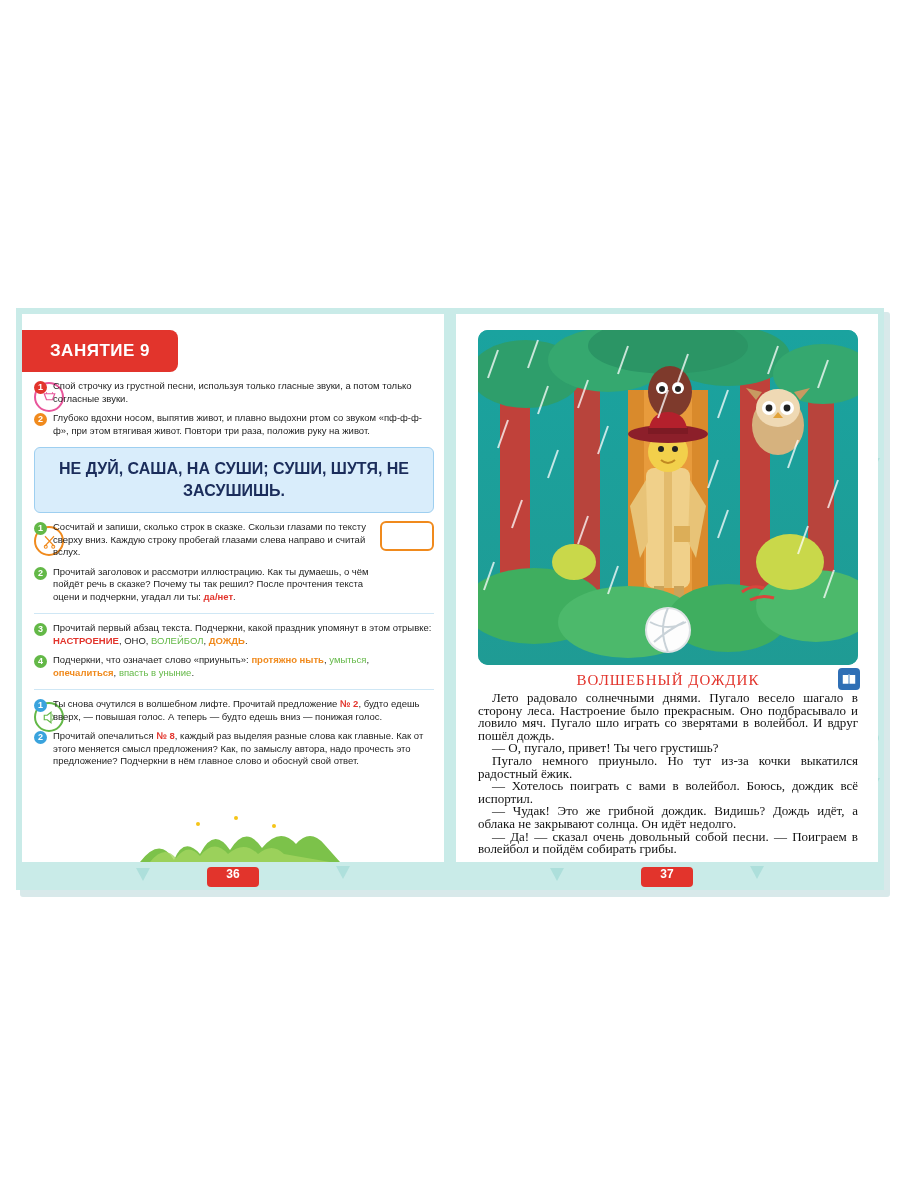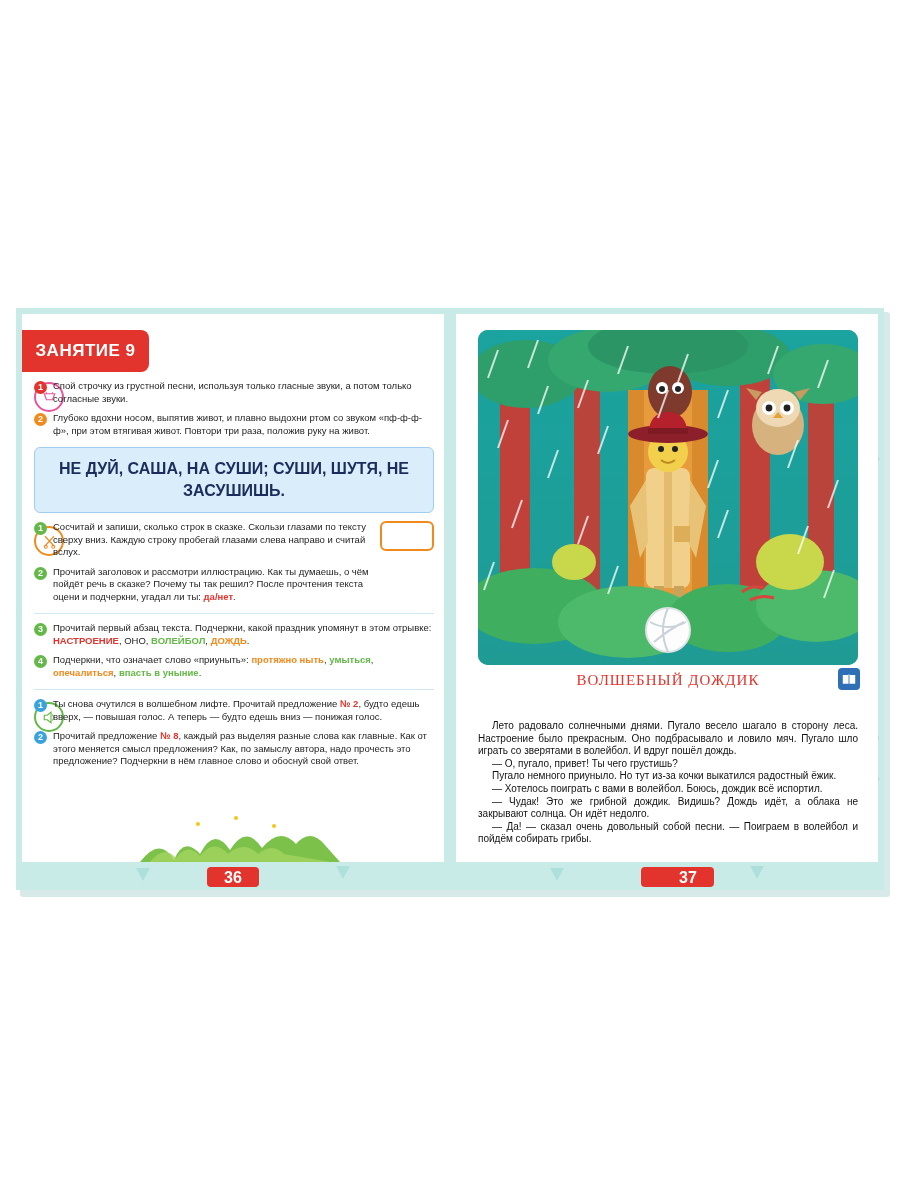--- a/index.html
+++ b/index.html
@@ -11,60 +11,60 @@
      background:
        linear-gradient(#ffffff,#ffffff) padding-box,
        #bfe6e4;
      border:0;}
   .frame-left:before{content:"";position:absolute;inset:0;background:#c9ebe8;}
   .inner-left{position:absolute;left:22px;top:314px;width:422px;height:548px;background:#ffffff;}
   .frame-right{position:absolute;left:450px;top:308px;width:434px;height:582px;background:#c9ebe8;}
   .inner-right{position:absolute;left:456px;top:314px;width:422px;height:548px;background:#ffffff;}
 
   
-  .lesson-tab{position:absolute;left:22px;top:330px;width:127px;height:42px;background:#e2342c;border-radius:0 8px 8px 0;
+  .lesson-tab{position:absolute;left:22px;top:330px;width:156px;height:42px;background:#e2342c;border-radius:0 8px 8px 0;
      display:flex;align-items:center;justify-content:center;}
   .lesson-tab span{color:#fff;font-size:17px;font-weight:bold;letter-spacing:.5px;}
 
   
   .lcol{position:absolute;left:34px;top:380px;width:400px;}
   .task{display:flex;align-items:flex-start;margin-bottom:7px;}
   .num{flex:0 0 auto;width:13px;height:13px;border-radius:50%;color:#fff;font-size:9px;line-height:13px;
        text-align:center;margin-right:6px;margin-top:1px;font-weight:bold;}
   .num.red{background:#e2342c;}
   .num.org{background:#f08a1d;}
   .num.grn{background:#63b847;}
   .num.blu{background:#3aa3dd;}
   .txt{font-size:9.5px;line-height:12.5px;color:#1c1c1c;}
   .c-red{color:#e2342c;font-weight:bold;}
   .c-org{color:#f08a1d;font-weight:bold;}
-  .c-grn{color:#63b847;font-weight:bold;}
+  .c-grn{color:#63b847;font-weight:normal;}
 
   .tongue{margin:10px 0 8px 0;background:#d9edfb;border:1px solid #9ecff0;border-radius:6px;
      padding:10px 3px;text-align:center;font-size:16px;font-weight:bold;color:#1b2d5b;line-height:22px;}
 
   .rule{border:none;border-top:1px solid #cfe7f5;margin:10px 0 8px 0;}
 
   .answer-box{position:absolute;right:0;top:0;width:50px;height:26px;border:2px solid #f08a1d;border-radius:6px;}
 
   
   .sideicon{position:absolute;width:26px;height:26px;border-radius:50%;border:2px solid;display:flex;align-items:center;justify-content:center;background:#fff;}
   .si-pink{border-color:#e8559b;color:#e8559b;}
   .si-org{border-color:#f08a1d;color:#f08a1d;}
   .si-grn{border-color:#63b847;color:#63b847;}
 
   
   .pnum{position:absolute;width:52px;height:20px;background:#e2342c;border-radius:4px;color:#fff;
-        font-size:16px;font-weight:bold;display:flex;align-items:flex-end;justify-content:center;}
+        font-size:12px;font-weight:bold;display:flex;align-items:flex-start;justify-content:center;}
 
   
   .illus{position:absolute;left:478px;top:330px;width:380px;height:335px;border-radius:10px;overflow:hidden;background:#1aa3a0;}
   .story-title{position:absolute;left:478px;top:672px;width:380px;text-align:center;color:#e2342c;
       font-family:"Liberation Serif",serif;font-size:15px;font-weight:normal;letter-spacing:1px;}
-  .story{position:absolute;left:478px;top:720px;width:380px;font-family:Liberation Sans, sans-serif;font-size:10px;line-height:12.6px;color:#111;text-align:justify;}
+  .story{position:absolute;left:478px;top:692px;width:380px;font-family:Liberation Serif, serif;font-size:13px;line-height:12.6px;color:#111;text-align:justify;}
   .story p{margin:0 0 0 0;text-indent:14px;}
   .bookmark{position:absolute;left:838px;top:668px;width:22px;height:22px;border-radius:4px;background:#2f6fb5;display:flex;align-items:center;justify-content:center;}
 
   
   .grass{position:absolute;left:140px;top:800px;width:200px;height:62px;}
 </style>
 </head>
 <body>
 
 <div class="page-wrap">
@@ -190,21 +190,21 @@
         </div>
       </div>
     <hr class="rule">
     <div id="block4">
         <div class="task">
           <span class="num blu">1</span>
           <span class="txt"><span>Ты снова очутился в волшебном лифте. Прочитай предложение </span><span class="c-red">№ 2</span><span>, будто едешь вверх, — повышая голос. А теперь — будто едешь вниз — понижая голос.</span></span>
         </div>
         <div class="task">
           <span class="num blu">2</span>
-          <span class="txt"><span>Прочитай предложение </span><span class="c-red">№ 8</span><span>, каждый раз выделяя разные слова как главные. Как от этого меняется смысл предложения? Как, по замыслу автора, надо прочесть это предложение? Подчеркни в нём главное слово и обоснуй свой ответ.</span></span>
+          <span class="txt"><span>Прочитай опечалиться </span><span class="c-red">№ 8</span><span>, каждый раз выделяя разные слова как главные. Как от этого меняется смысл предложения? Как, по замыслу автора, надо прочесть это предложение? Подчеркни в нём главное слово и обоснуй свой ответ.</span></span>
         </div>
       </div>
   </div>
 
   <svg class="grass" viewBox="0 0 200 62">
     <path d="M0 62 q20 -26 34 -2 q10 -24 26 -6 q14 -28 30 -4 q16 -26 32 -2 q18 -22 34 -4 q14 -16 28 0 L200 62 Z" fill="#7cc24a"></path>
     <path d="M10 62 q14 -18 26 -4 q12 -16 24 -2 q14 -18 28 -2 q16 -14 30 0 q14 -12 26 0 L190 62 Z" fill="#a3d45f" opacity=".8"></path>
     <g fill="#ffffff">
         <circle cx="58" cy="24" r="5"></circle>
         <circle cx="96" cy="18" r="5"></circle>
@@ -213,21 +213,21 @@
     <g fill="#f5c518">
         <circle cx="58" cy="24" r="2"></circle>
         <circle cx="96" cy="18" r="2"></circle>
         <circle cx="134" cy="26" r="2"></circle>
       </g>
   </svg>
 
   <div class="pnum" style="left:207px;top:867px;">
     <span>36</span>
   </div>
-  <div class="pnum" style="left:641px;top:867px;padding-left:21px;">
+  <div class="pnum" style="left:641px;top:867px;">
     <span>37</span>
   </div>
 
   <div class="illus">
     <svg width="380" height="335" viewBox="0 0 380 335">
       <defs>
         <linearGradient id="sky" x1="0" y1="0" x2="0" y2="1">
           <stop offset="0%" stop-color="#1aa39f"></stop>
             <stop offset="100%" stop-color="#1f9b94"></stop>
         </linearGradient>

